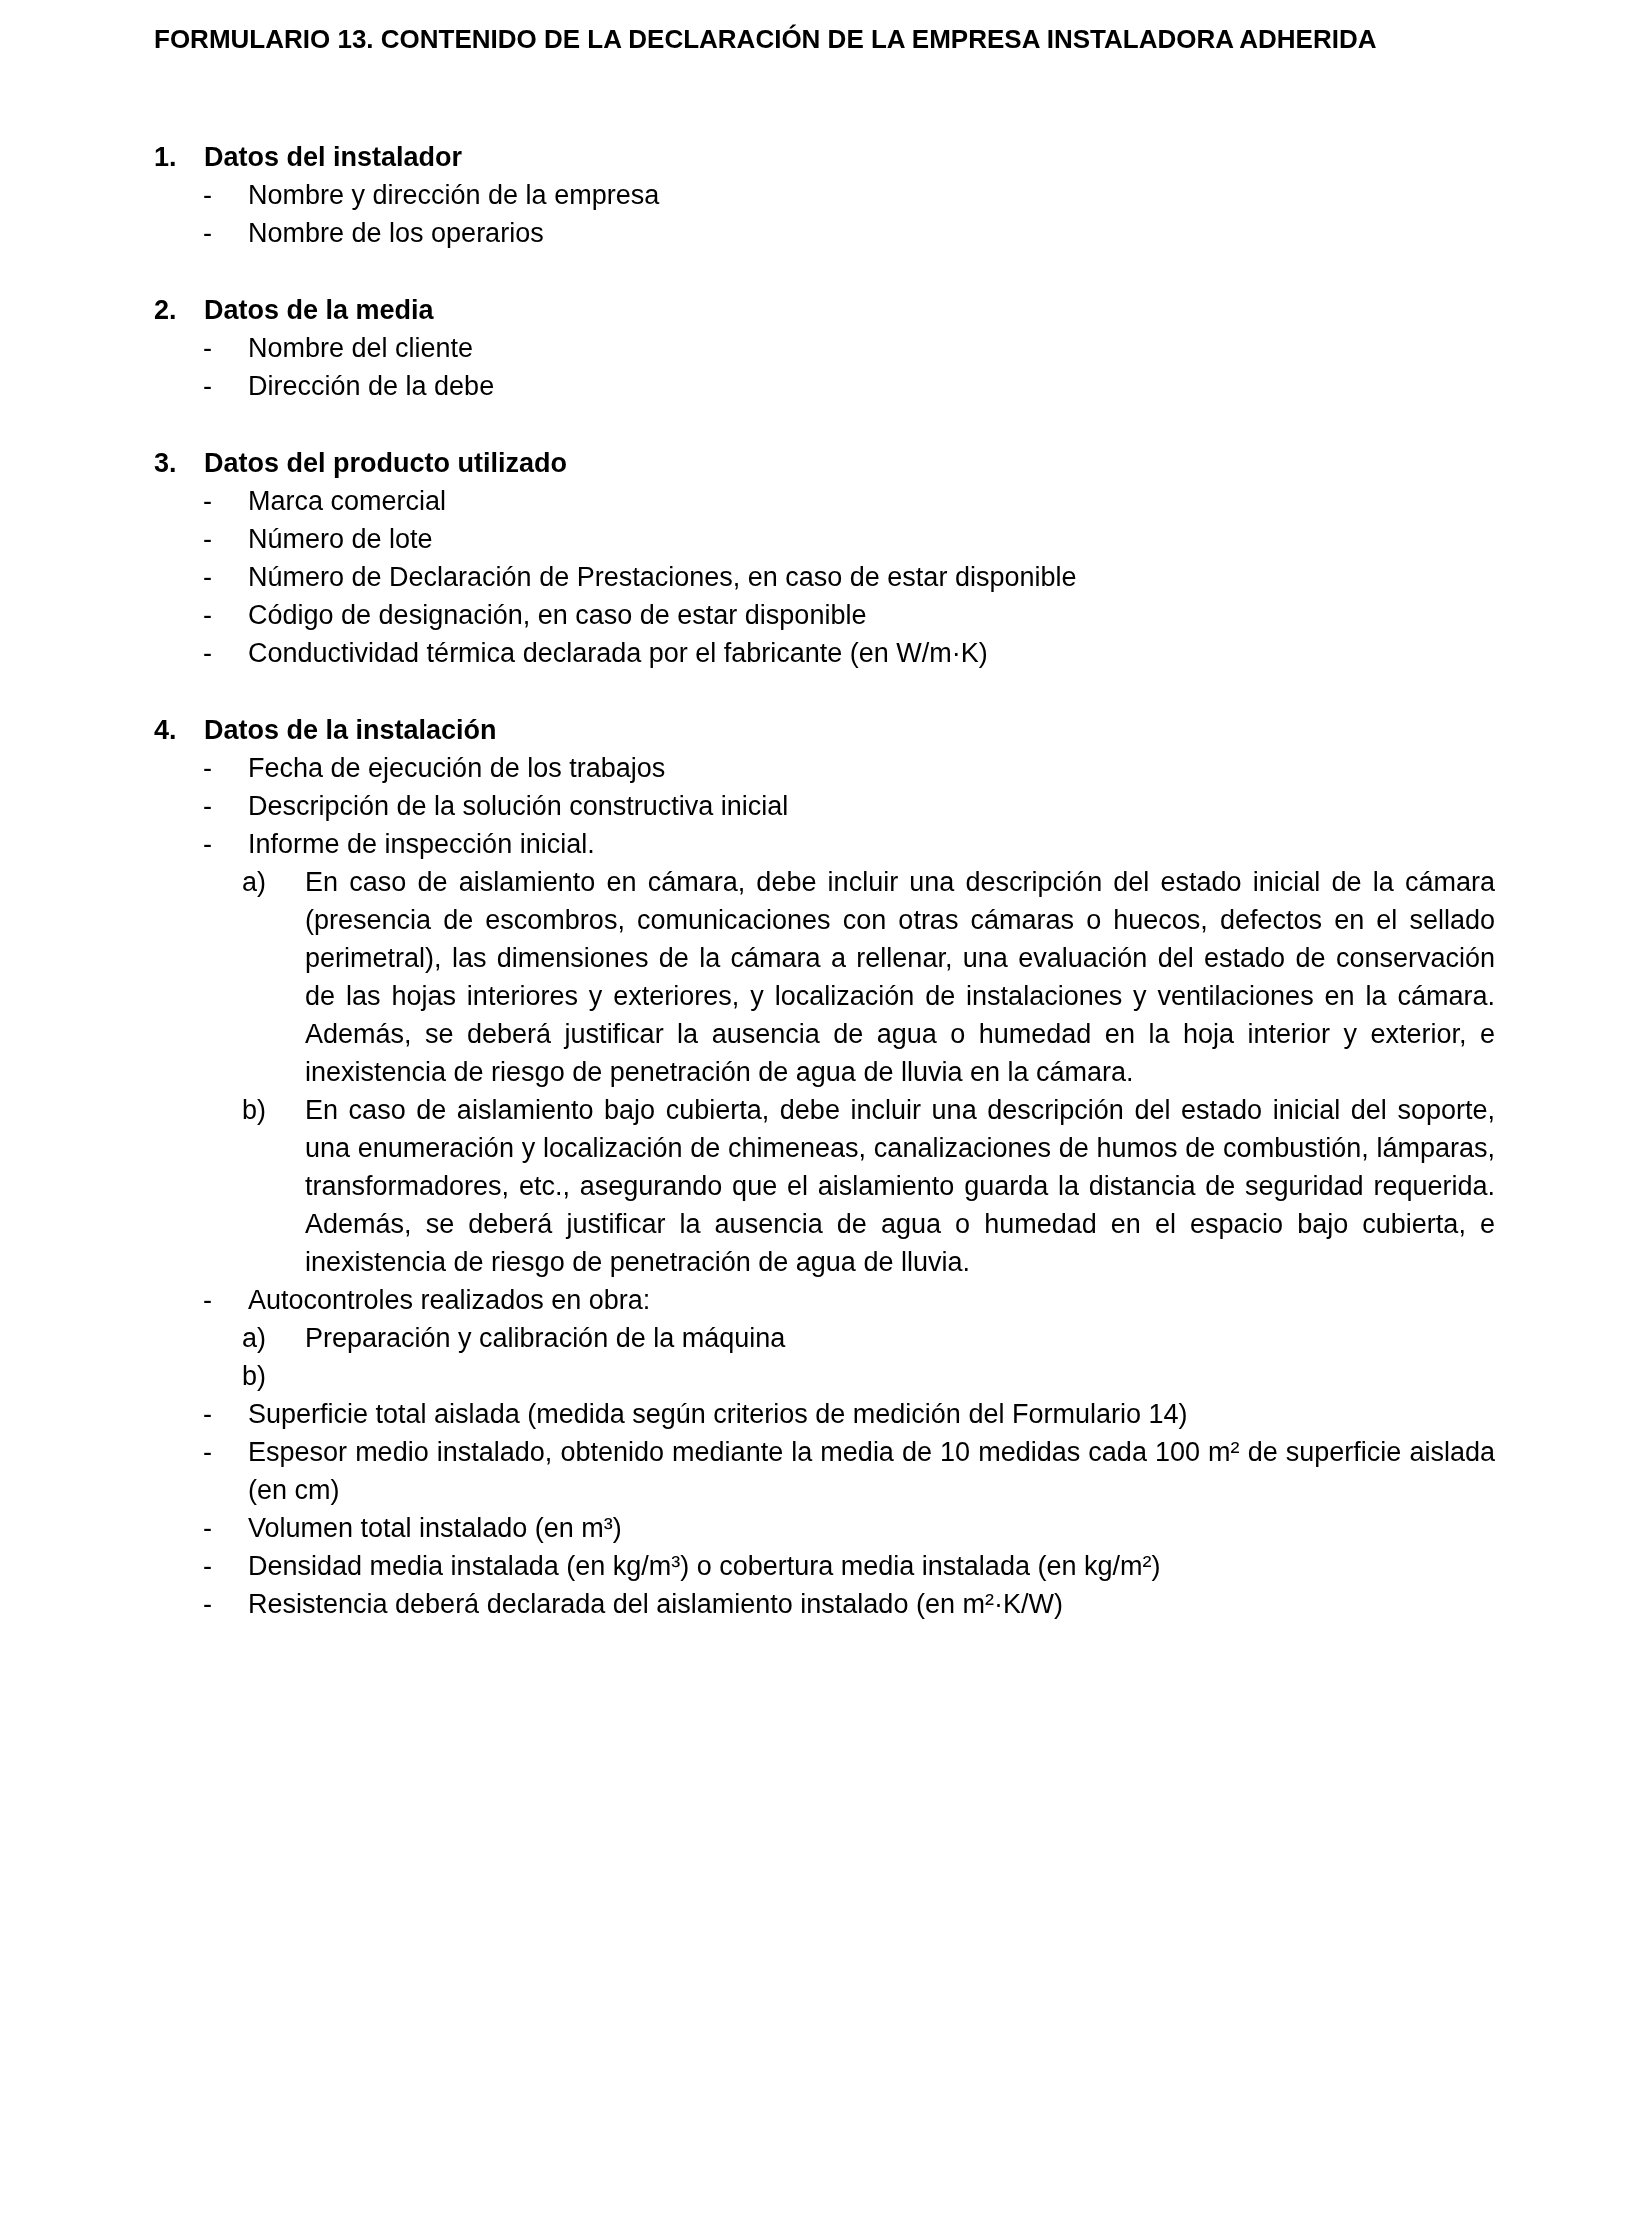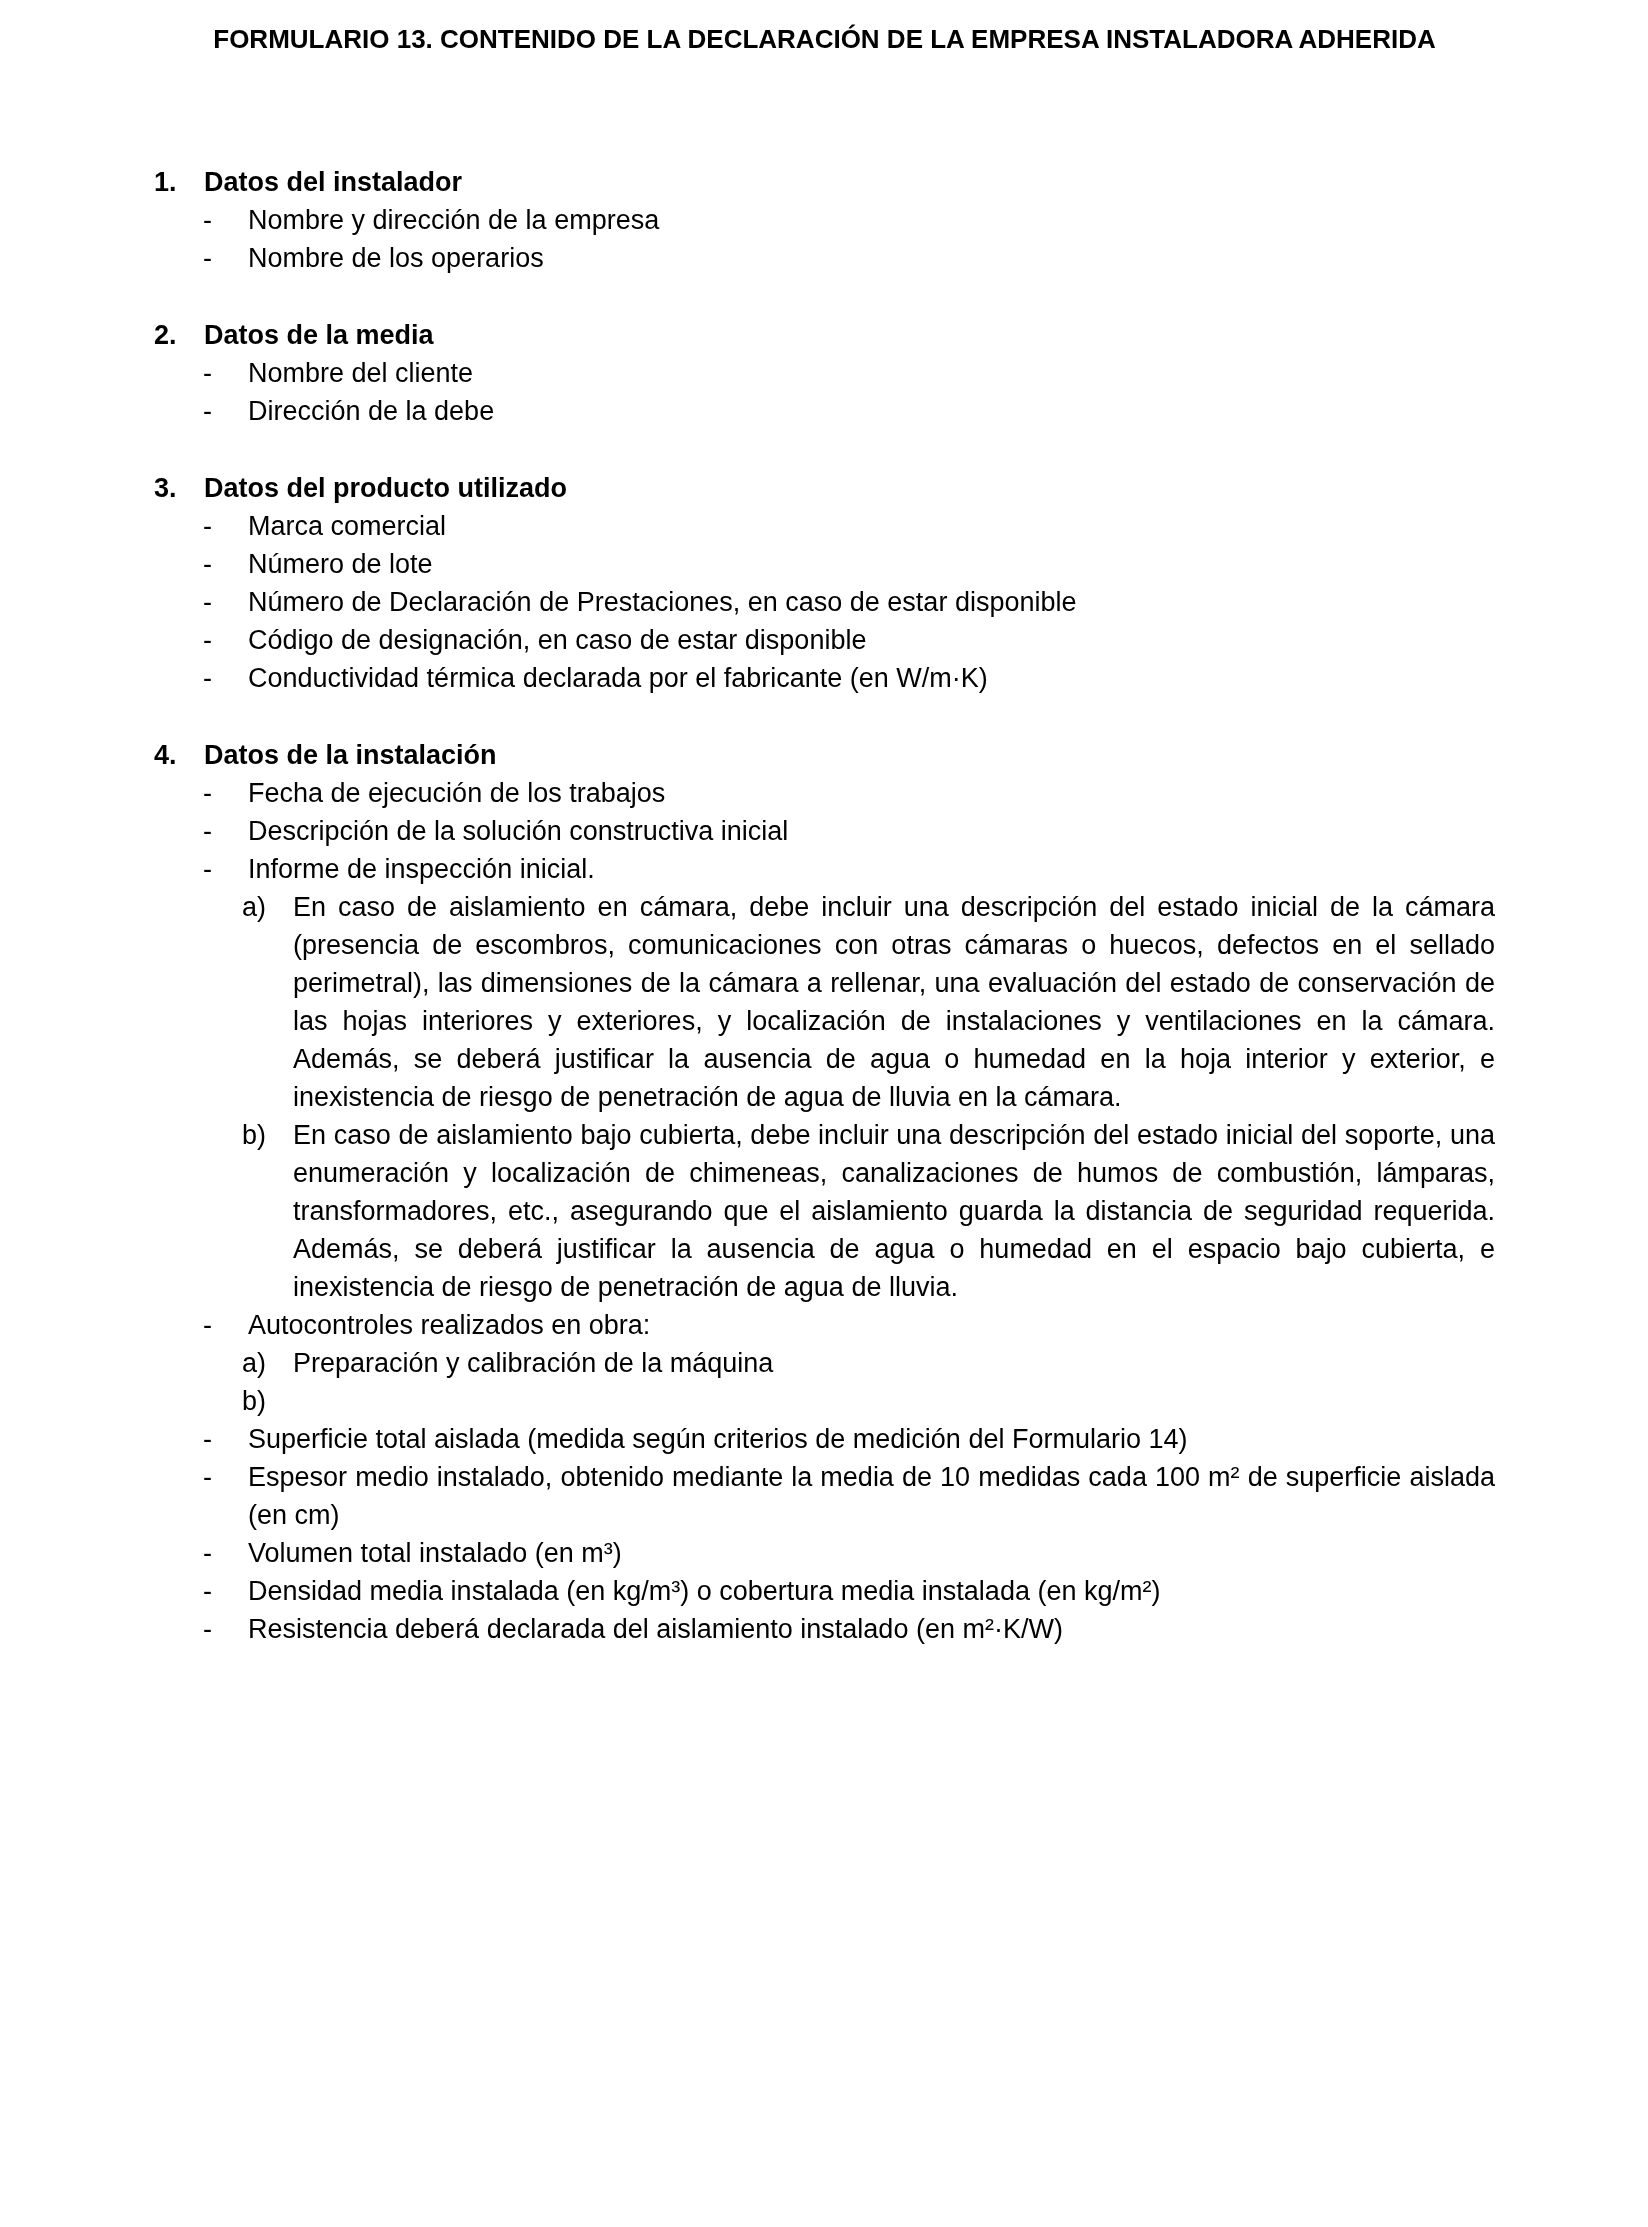--- a/index.html
+++ b/index.html
@@ -11,24 +11,23 @@
   .page {
     width: 1649px;
     height: 2227px;
     background: #ffffff;
     padding: 21px 154px 0 154px;
     overflow: hidden;
   }
   .doc-title {
     font-size: 26px;
     font-weight: bold;
-    text-align: center;
     line-height: 36px;
     white-space: nowrap;
-    margin-bottom: 106px;
+    margin-bottom: 81px;
   }
   .section { margin-bottom: 39px; }
   .heading-row {
     display: flex;
     font-weight: bold;
     font-size: 27px;
     line-height: 38px;
   }
   .heading-row .num {
     width: 50px;
@@ -54,20 +53,21 @@
     font-size: 27px;
     line-height: 38px;
   }
   .subitem .marker {
     width: 51px;
     flex-shrink: 0;
   }
   .subitem .text {
     flex: 1;
     text-align: justify;
+    margin-left: 12px;
   }
 </style>
 </head>
 <body>
 
 <div class="page">
 
   <div class="doc-title">FORMULARIO 13. CONTENIDO DE LA DECLARACIÓN DE LA EMPRESA INSTALADORA ADHERIDA</div>
 
   <div class="section">

